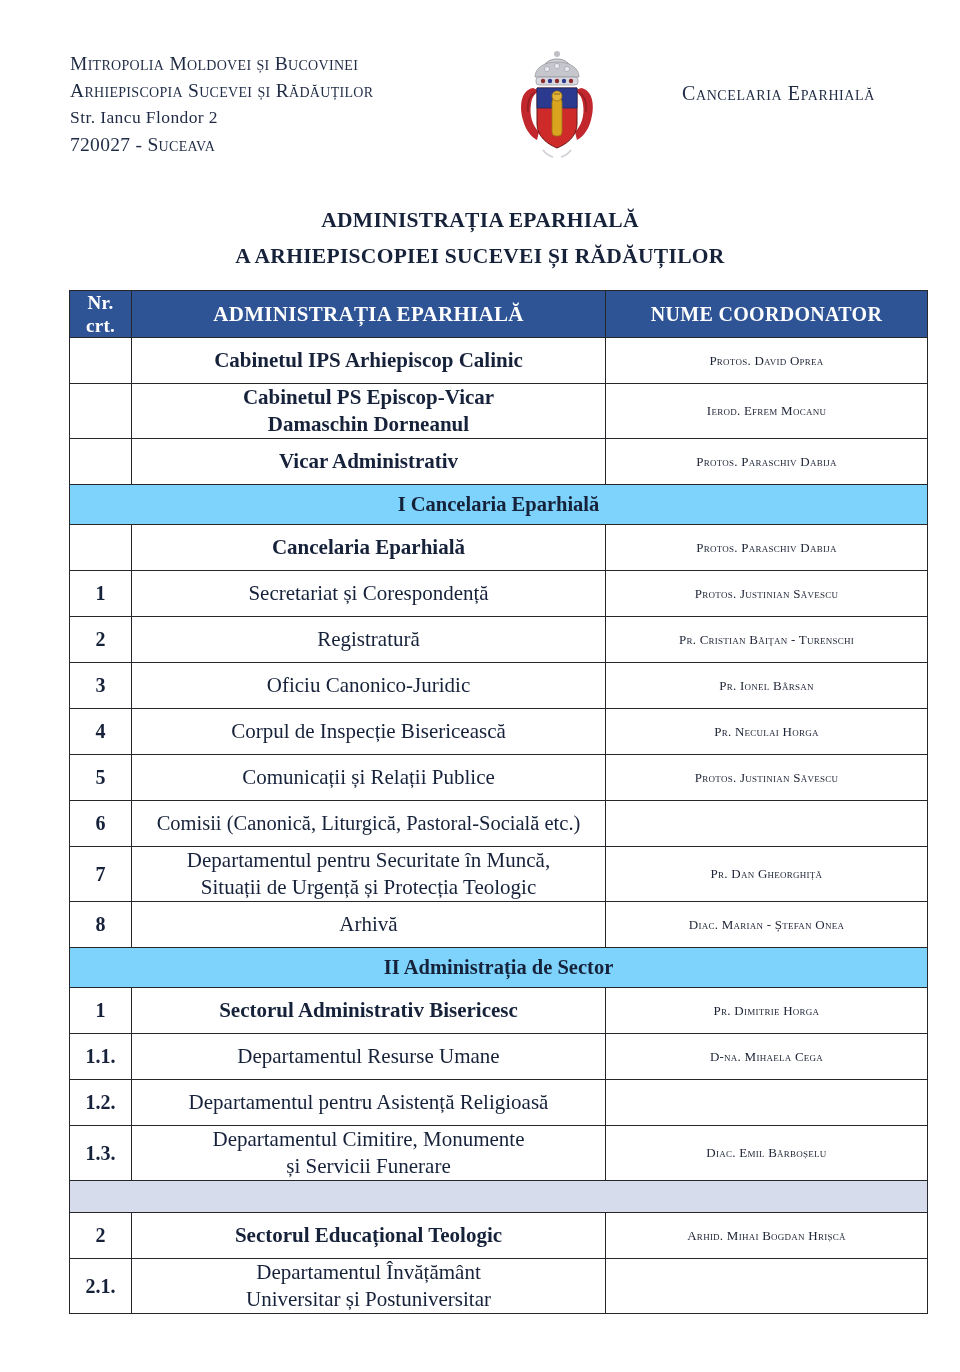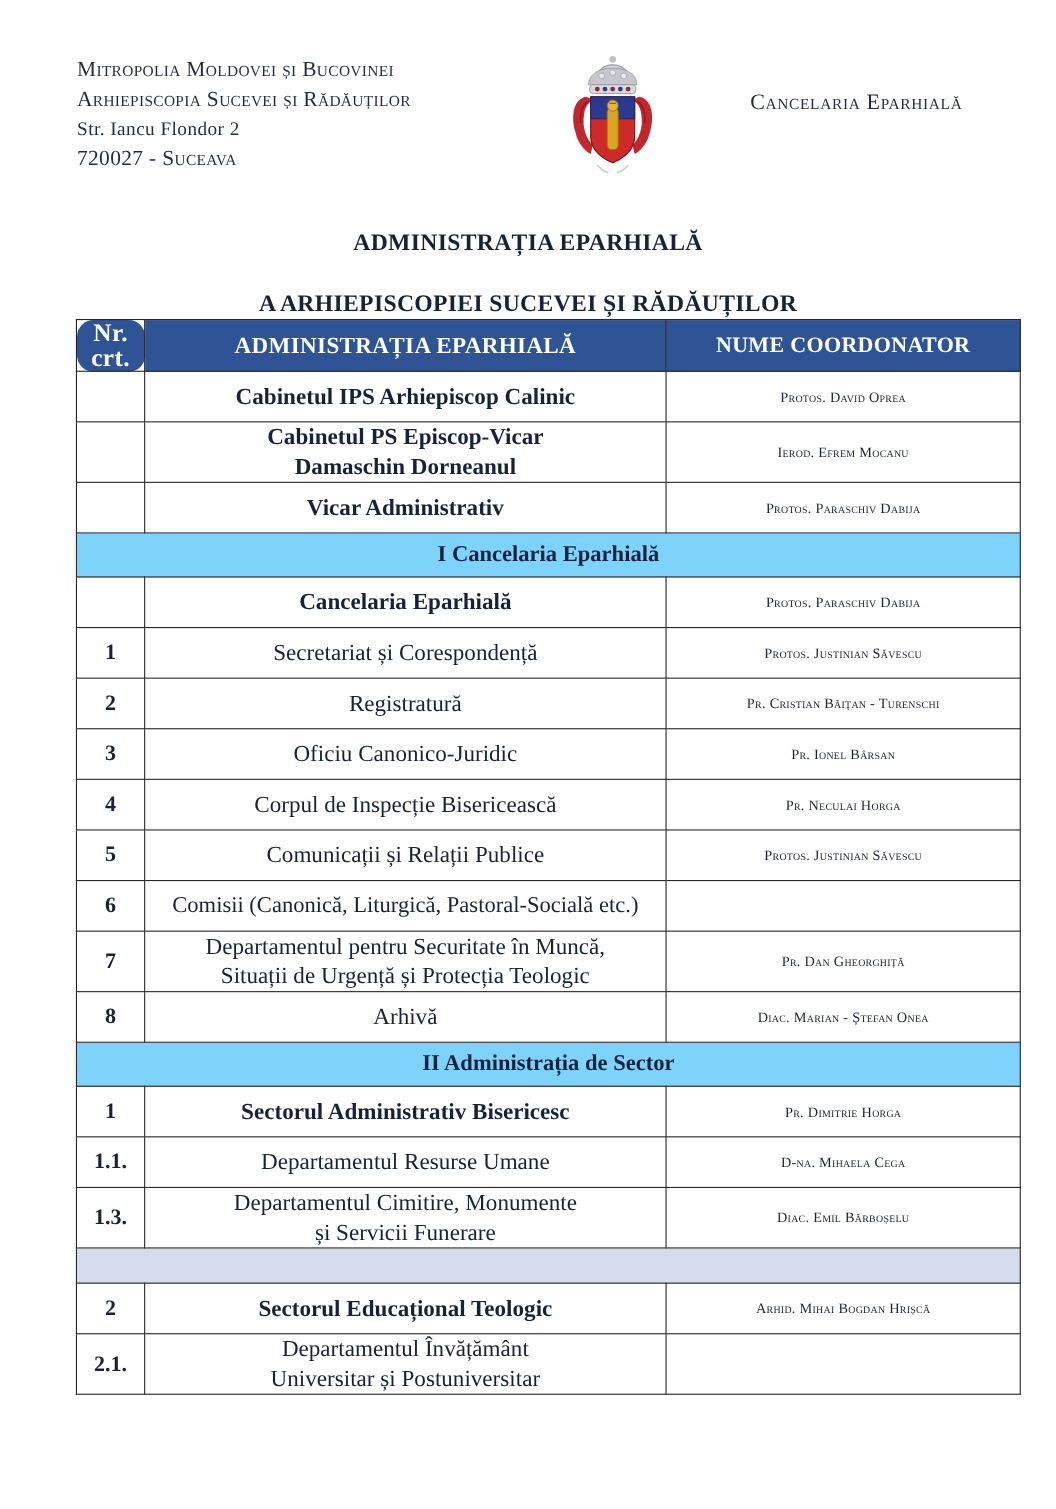--- a/index.html
+++ b/index.html
@@ -46,21 +46,21 @@
   }
 
   
   .doc-title {
     position: absolute; left: 0; top: 208px; width: 960px;
     text-align: center;
     font-size: 21.5px; font-weight: bold; letter-spacing: .3px;
     color: #16213a;
   }
   .doc-subtitle {
-    position: absolute; left: 0; top: 264px; width: 960px;
+    position: absolute; left: 0; top: 244px; width: 960px;
     text-align: center;
     font-size: 21.5px; font-weight: bold; letter-spacing: .3px;
     color: #16213a;
   }
 
   
   .tbl-wrap { position: absolute; left: 69px; top: 290px; width: 858px; }
   table.org {
     width: 858px;
     border-collapse: collapse;
@@ -78,21 +78,21 @@
 
   thead th {
     background: #2e5496;
     color: #ffffff;
     font-weight: bold;
     text-align: center;
     padding: 7px 4px;
     font-size: 20px;
     letter-spacing: .3px;
   }
-  thead th.th-nr { font-size: 23px; line-height: 23px; border-radius: 15px; }
+  thead th.th-nr { font-size: 19px; line-height: 23px; }
   thead th.th-dep { font-size: 21px; }
   thead th.th-name { font-size: 20px; }
 
   td.nr {
     text-align: center;
     font-weight: bold;
     font-size: 20px;
     color: #16213a;
     height: 46px;
   }
@@ -278,20 +278,25 @@
             <td class="nr">1</td>
             <td class="dep bold">Sectorul Administrativ Bisericesc</td>
             <td class="name">Pr. Dimitrie Horga</td>
           </tr>
           <tr>
             <td class="nr">1.1.</td>
             <td class="dep">Departamentul Resurse Umane</td>
             <td class="name">D-na. Mihaela Cega</td>
           </tr>
           <tr>
+            <td class="nr">1.2.</td>
+            <td class="dep">Departamentul pentru Asistență Religioasă</td>
+            <td class="name"></td>
+          </tr>
+          <tr>
             <td class="nr">1.3.</td>
             <td class="dep">
               <span class="ml">Departamentul Cimitire, Monumente</span>
               <span class="ml">și Servicii Funerare</span>
             </td>
             <td class="name">Diac. Emil Bărboșelu</td>
           </tr>
           <tr class="spacer">
             <td colspan="3"></td>
           </tr>

